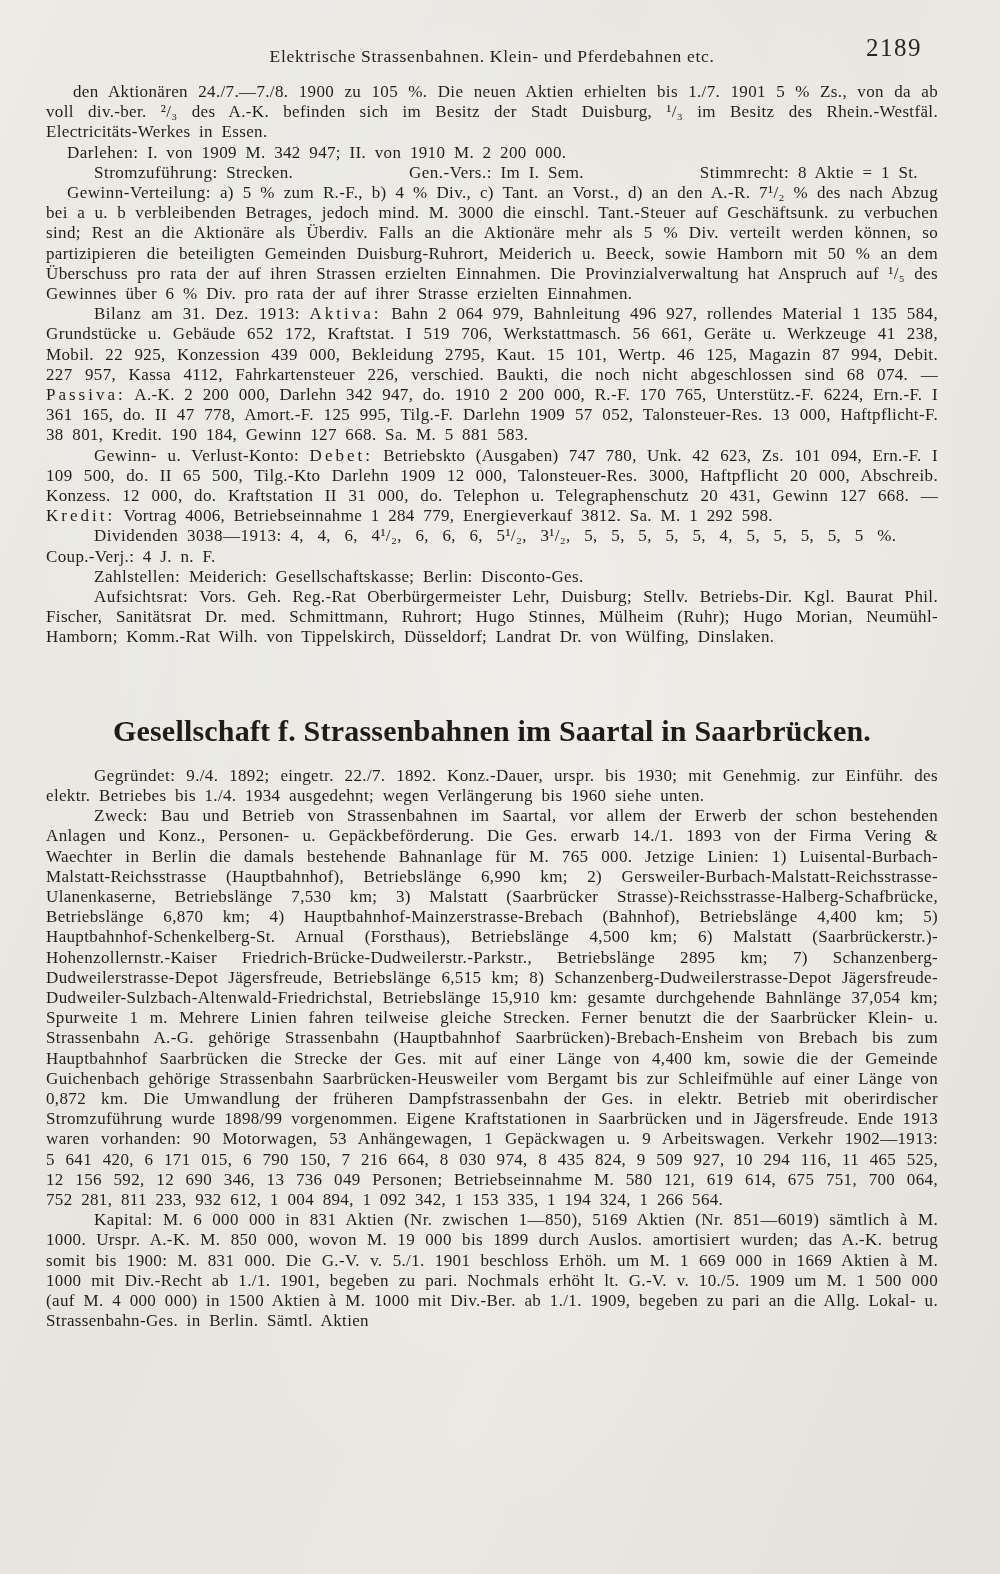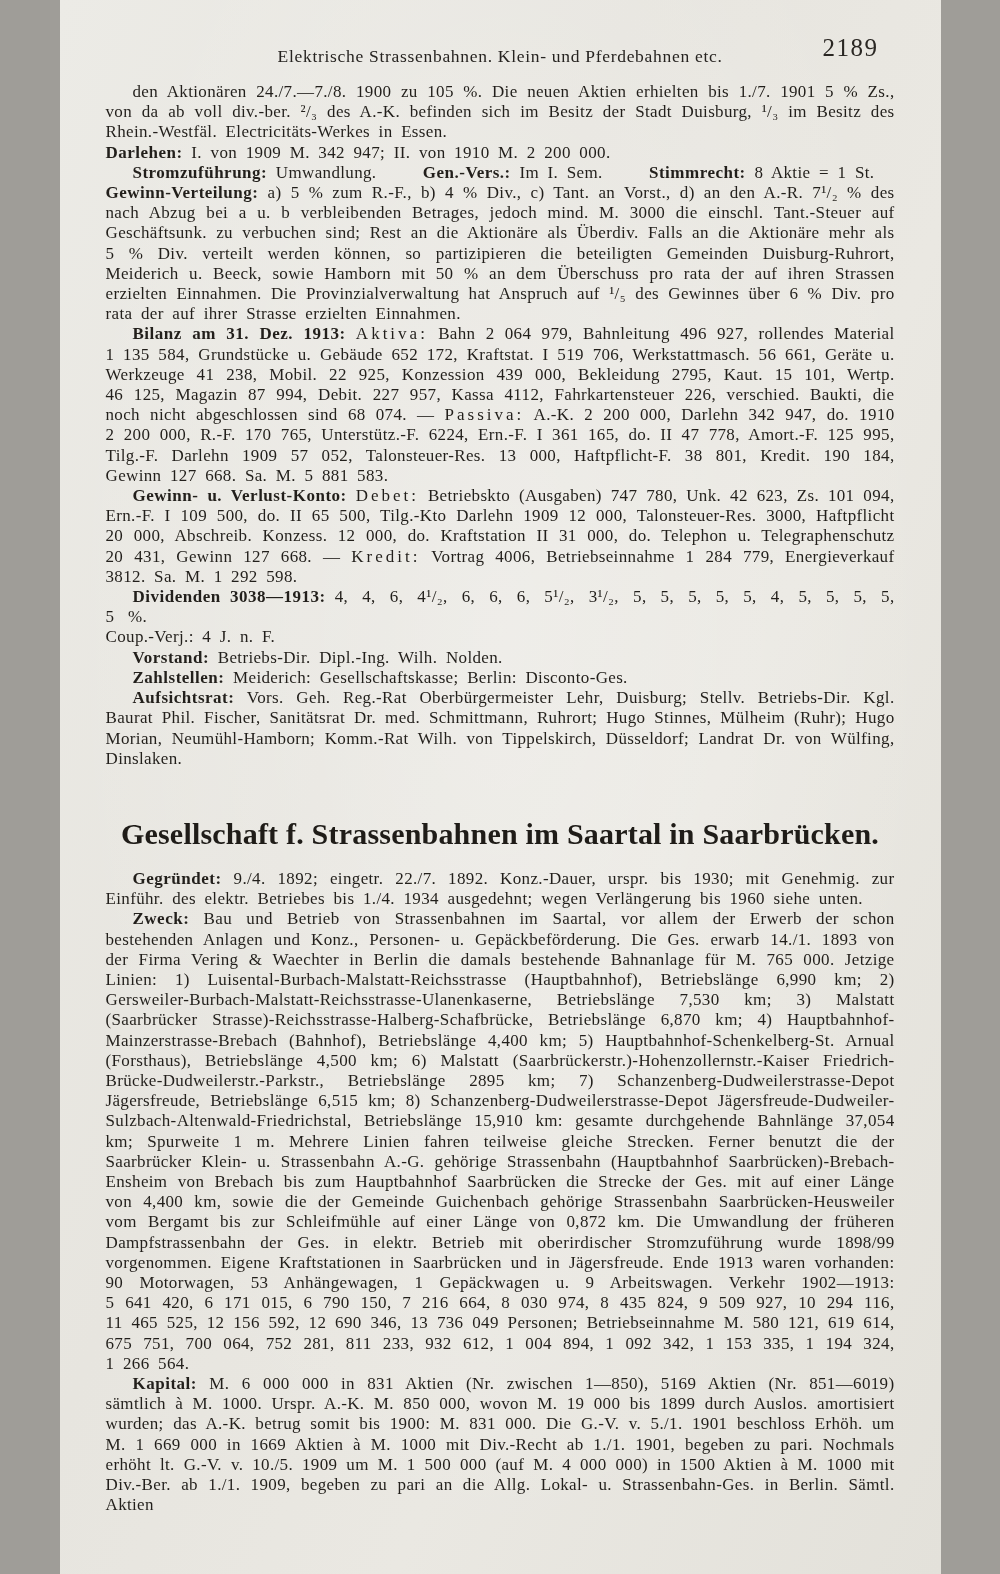--- a/index.html
+++ b/index.html
@@ -1,98 +1,97 @@
 <!DOCTYPE html>
 <html lang="de"><head>
 <meta charset="utf-8">
 <title>Elektrische Strassenbahnen — 2189</title>
 <style>
   * { margin:0; padding:0; box-sizing:border-box; }
   html,body { background:#9f9d98; }
   .page {
     position:relative;
-    width:881px; height:1574px;
+    width:1000px; height:1574px;
     margin:0 auto;
     overflow:hidden;
     background:
       radial-gradient(ellipse at 50% 40%, rgba(255,255,255,0.30), rgba(255,255,255,0) 70%),
       linear-gradient(112deg, #ecebe6 0%, #e7e5df 38%, #eae8e2 64%, #e3e1da 100%);
     color:#221f1b;
     font-family:"Liberation Serif","DejaVu Serif",serif;
     font-size:17px;
     line-height:20.2px;
-    padding:40px 46px 0 46px;
+    padding:40px 62px 0 46px;
   }
   .running-head { position:relative; height:34px; margin-bottom:8px; }
   .rh-title {
     display:block; text-align:center;
     font-size:17.5px; letter-spacing:0.7px; padding-top:6px;
     color:#262320;
   }
   .rh-page {
     position:absolute; right:16px; top:-2px;
     font-size:25px; letter-spacing:1.5px; color:#2a2723;
   }
   .entry p.para {
     text-align:justify;
     text-indent:27px;
     word-spacing:4px;
     letter-spacing:0.35px;
   }
   p.noind { text-indent:0 !important; }
-  .lbl { font-weight:bold; letter-spacing:0.5px; }
+  .lbl { font-weight:normal; letter-spacing:0.5px;margin-left:21px; }
   .sp  { letter-spacing:3px;font-family:Liberation Serif, serif; }
   .nums { word-spacing:9px; }
   .facts-row {
     display:flex; justify-content:space-between;
     text-indent:0 !important;
     padding-left:27px; padding-right:20px;
   }
   .company-heading {
     text-align:center;
     font-size:30px; line-height:38px;
     font-weight:bold;
     letter-spacing:0.2px;
     color:#1f1c18;
-    margin:46px 0 16px 0;
+    margin:64px 0 16px 0;
   }
 </style>
 </head>
 <body>
 
 <div class="page">
 
   <div class="running-head">
     <span class="rh-title">Elektrische Strassenbahnen. Klein- und Pferdebahnen etc.</span>
     <span class="rh-page">2189</span>
   </div>
 
   <section class="entry">
 
     <p class="para"><span>den Aktionären 24./7.—7./8. 1900 zu 105&nbsp;%. Die neuen Aktien erhielten bis 1./7. 1901 5&nbsp;% Zs., von da ab voll div.-ber. ²/₃ des A.-K. befinden sich im Besitz der Stadt Duisburg, ¹/₃ im Besitz des Rhein.-Westfäl. Electricitäts-Werkes in Essen.</span></p>
 
     <p class="para noind"><b class="lbl">Darlehen:</b> <span>I. von 1909 M. 342&nbsp;947; II. von 1910 M. 2&nbsp;200&nbsp;000.</span></p>
 
     <p class="para facts-row">
-      <span class="seg"><b class="lbl">Stromzuführung:</b> <span>Umwandlung.</span></span>
+      <span class="seg"><b class="lbl">Stromzuführung:</b> <span>Strecken.</span></span>
       <span class="seg"><b class="lbl">Gen.-Vers.:</b> <span>Im I. Sem.</span></span>
       <span class="seg"><b class="lbl">Stimmrecht:</b> <span>8 Aktie = 1 St.</span></span>
     </p>
 
     <p class="para noind"><b class="lbl">Gewinn-Verteilung:</b> <span>a) 5&nbsp;% zum R.-F., b) 4&nbsp;% Div., c) Tant. an Vorst., d) an den A.-R. 7¹/₂&nbsp;% des nach Abzug bei a u. b verbleibenden Betrages, jedoch mind. M. 3000 die einschl. Tant.-Steuer auf Geschäftsunk. zu verbuchen sind; Rest an die Aktionäre als Überdiv. Falls an die Aktionäre mehr als 5&nbsp;% Div. verteilt werden können, so partizipieren die beteiligten Gemeinden Duisburg-Ruhrort, Meiderich u. Beeck, sowie Hamborn mit 50&nbsp;% an dem Überschuss pro rata der auf ihren Strassen erzielten Einnahmen. Die Provinzialverwaltung hat Anspruch auf ¹/₅ des Gewinnes über 6&nbsp;% Div. pro rata der auf ihrer Strasse erzielten Einnahmen.</span></p>
 
     <p class="para"><b class="lbl">Bilanz am 31. Dez. 1913:</b> <span class="sp">Aktiva:</span> <span>Bahn 2&nbsp;064&nbsp;979, Bahnleitung 496&nbsp;927, rollendes Material 1&nbsp;135&nbsp;584, Grundstücke u. Gebäude 652&nbsp;172, Kraftstat. I 519&nbsp;706, Werkstattmasch. 56&nbsp;661, Geräte u. Werkzeuge 41&nbsp;238, Mobil. 22&nbsp;925, Konzession 439&nbsp;000, Bekleidung 2795, Kaut. 15&nbsp;101, Wertp. 46&nbsp;125, Magazin 87&nbsp;994, Debit. 227&nbsp;957, Kassa 4112, Fahrkartensteuer 226, verschied. Baukti, die noch nicht abgeschlossen sind 68&nbsp;074. —</span> <span class="sp">Passiva:</span> <span>A.-K. 2&nbsp;200&nbsp;000, Darlehn 342&nbsp;947, do. 1910 2&nbsp;200&nbsp;000, R.-F. 170&nbsp;765, Unterstütz.-F. 6224, Ern.-F. I 361&nbsp;165, do. II 47&nbsp;778, Amort.-F. 125&nbsp;995, Tilg.-F. Darlehn 1909 57&nbsp;052, Talonsteuer-Res. 13&nbsp;000, Haftpflicht-F. 38&nbsp;801, Kredit. 190&nbsp;184, Gewinn 127&nbsp;668. Sa. M. 5&nbsp;881&nbsp;583.</span></p>
 
     <p class="para"><b class="lbl">Gewinn- u. Verlust-Konto:</b> <span class="sp">Debet:</span> <span>Betriebskto (Ausgaben) 747&nbsp;780, Unk. 42&nbsp;623, Zs. 101&nbsp;094, Ern.-F. I 109&nbsp;500, do. II 65&nbsp;500, Tilg.-Kto Darlehn 1909 12&nbsp;000, Talonsteuer-Res. 3000, Haftpflicht 20&nbsp;000, Abschreib. Konzess. 12&nbsp;000, do. Kraftstation II 31&nbsp;000, do. Telephon u. Telegraphenschutz 20&nbsp;431, Gewinn 127&nbsp;668. —</span> <span class="sp">Kredit:</span> <span>Vortrag 4006, Betriebseinnahme 1&nbsp;284&nbsp;779, Energieverkauf 3812. Sa. M. 1&nbsp;292&nbsp;598.</span></p>
 
     <p class="para"><b class="lbl">Dividenden 3038—1913:</b> <span class="nums">4, 4, 6, 4¹/₂, 6, 6, 6, 5¹/₂, 3¹/₂, 5, 5, 5, 5, 5, 4, 5, 5, 5, 5, 5&nbsp;%.</span></p>
 
     <p class="para noind"><span>Coup.-Verj.: 4 J. n. F.</span></p>
 
-    <p class="para"><b class="lbl">Vorstand:</b> <span>Betriebs-Dir. Dipl.-Ing. Wilh. Nolden.</span></p>
 
     <p class="para"><b class="lbl">Zahlstellen:</b> <span>Meiderich: Gesellschaftskasse; Berlin: Disconto-Ges.</span></p>
 
     <p class="para"><b class="lbl">Aufsichtsrat:</b> <span>Vors. Geh. Reg.-Rat Oberbürgermeister Lehr, Duisburg; Stellv. Betriebs-Dir. Kgl. Baurat Phil. Fischer, Sanitätsrat Dr. med. Schmittmann, Ruhrort; Hugo Stinnes, Mülheim (Ruhr); Hugo Morian, Neumühl-Hamborn; Komm.-Rat Wilh. von Tippelskirch, Düsseldorf; Landrat Dr. von Wülfing, Dinslaken.</span></p>
 
   </section>
 
   <h1 class="company-heading">Gesellschaft f. Strassenbahnen im Saartal in Saarbrücken.</h1>
 
   <section class="entry">

